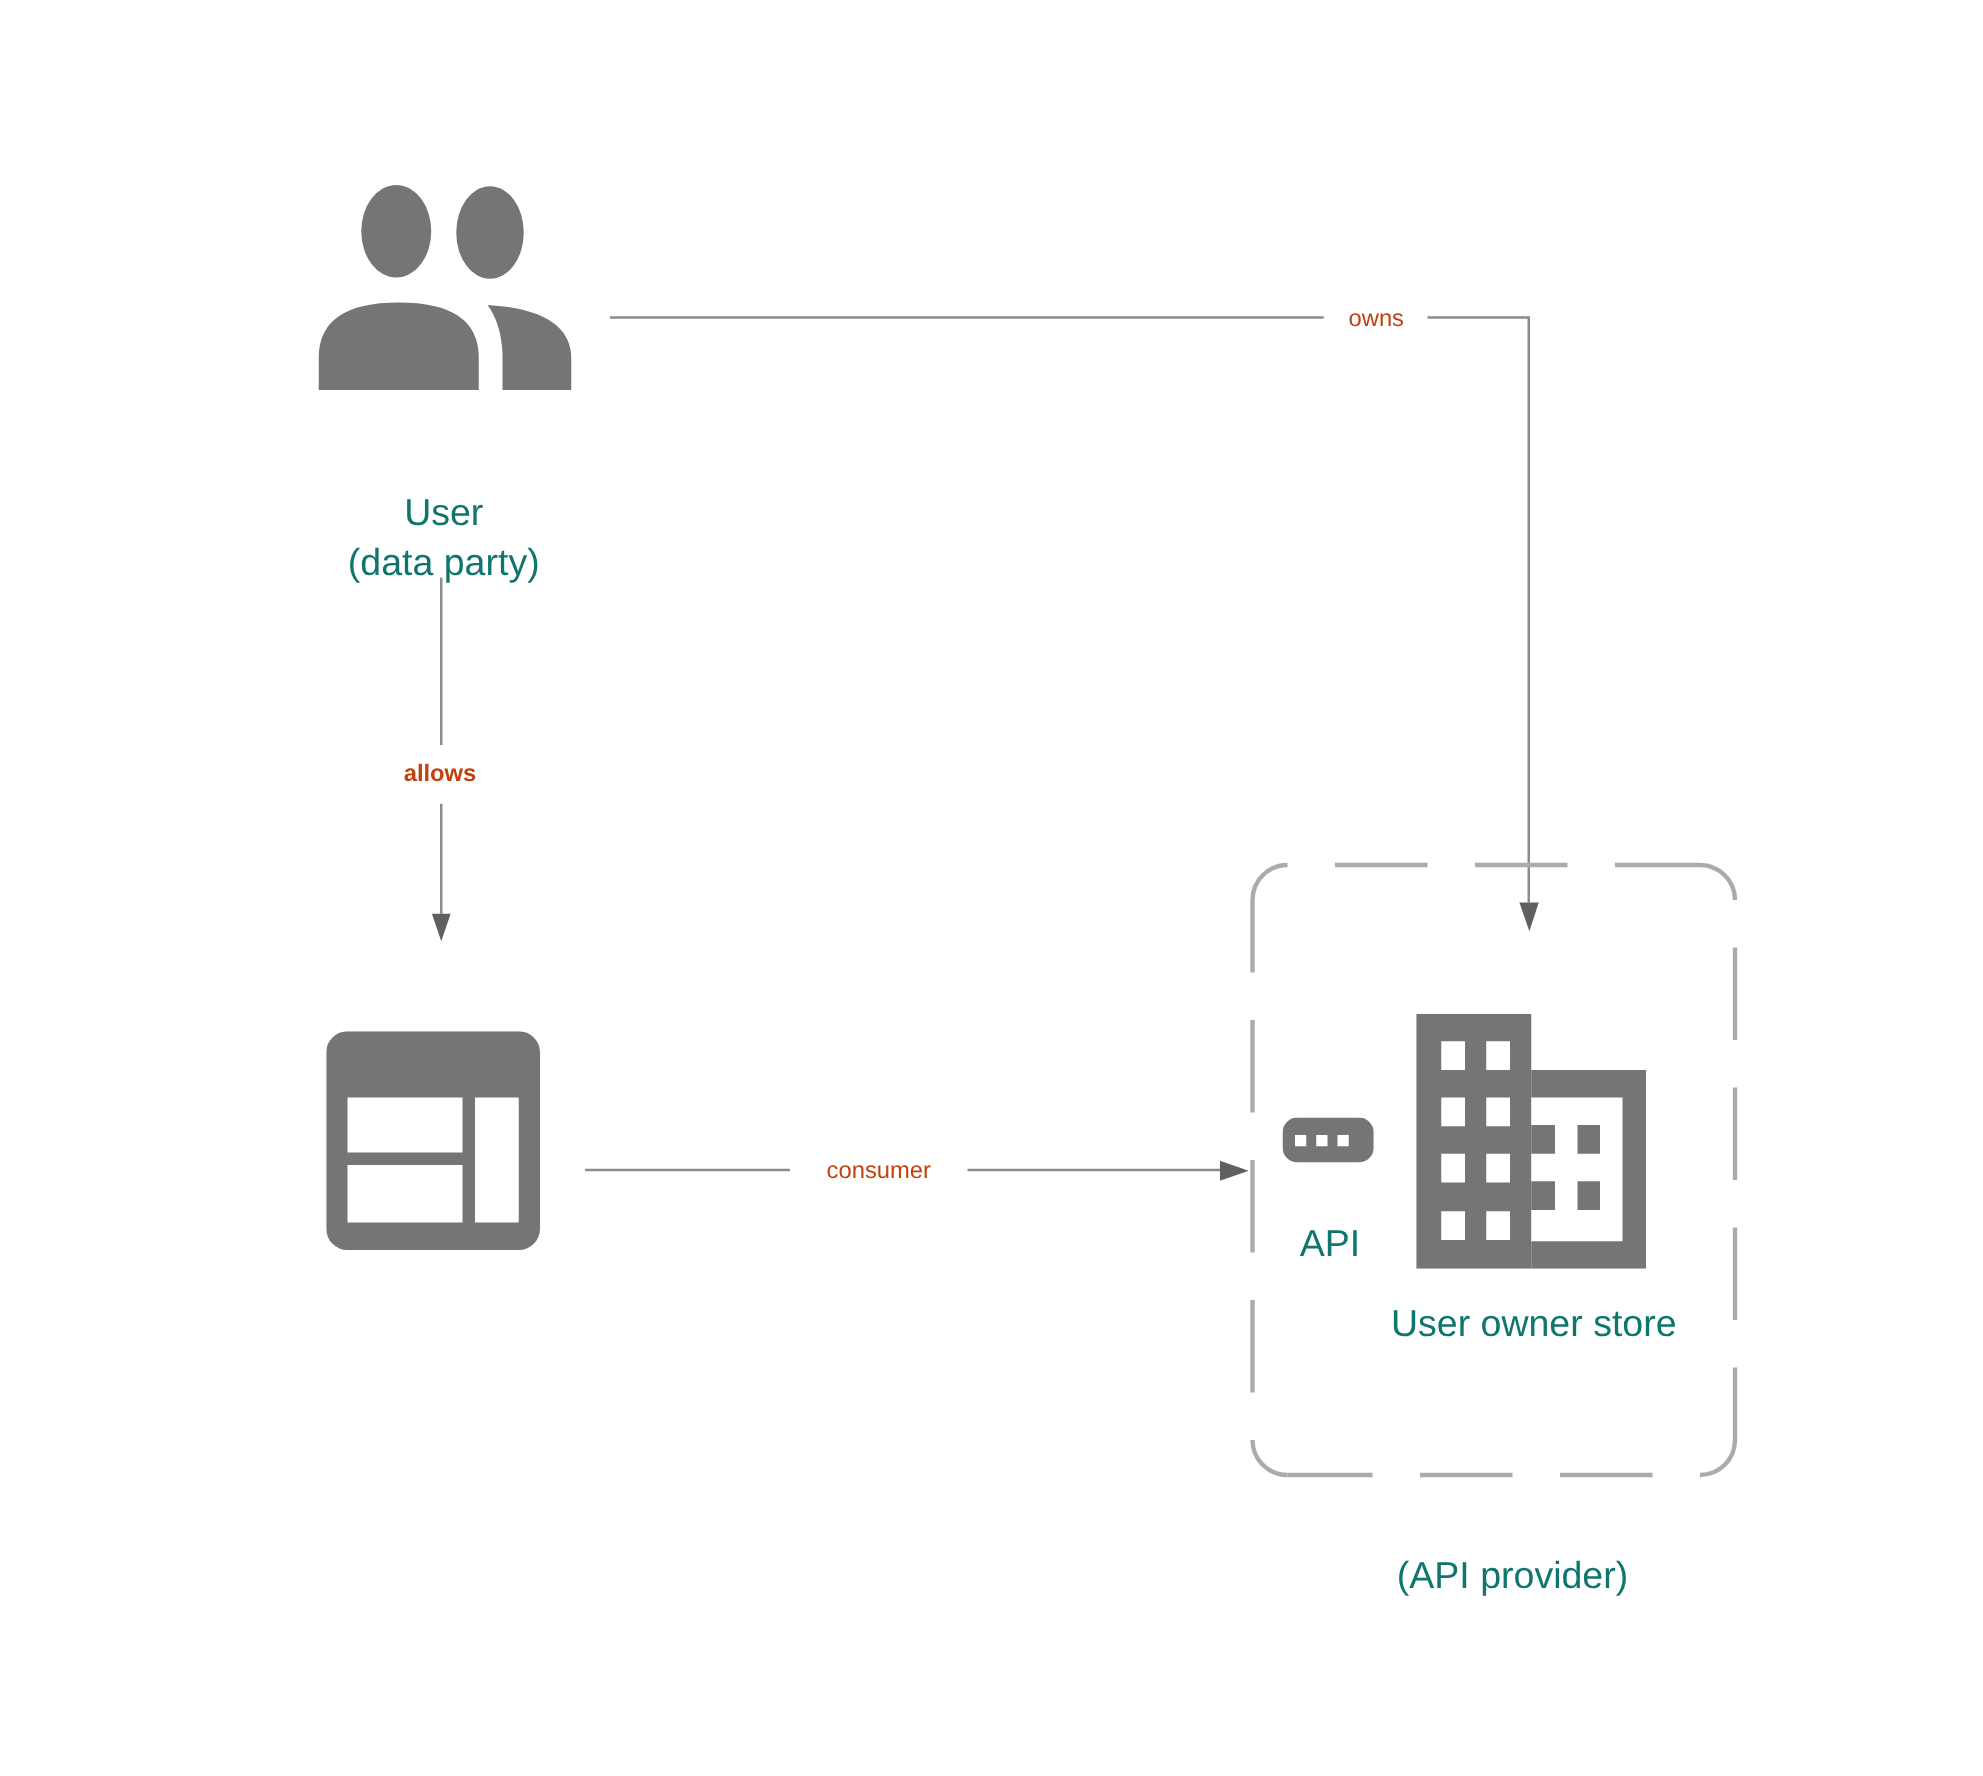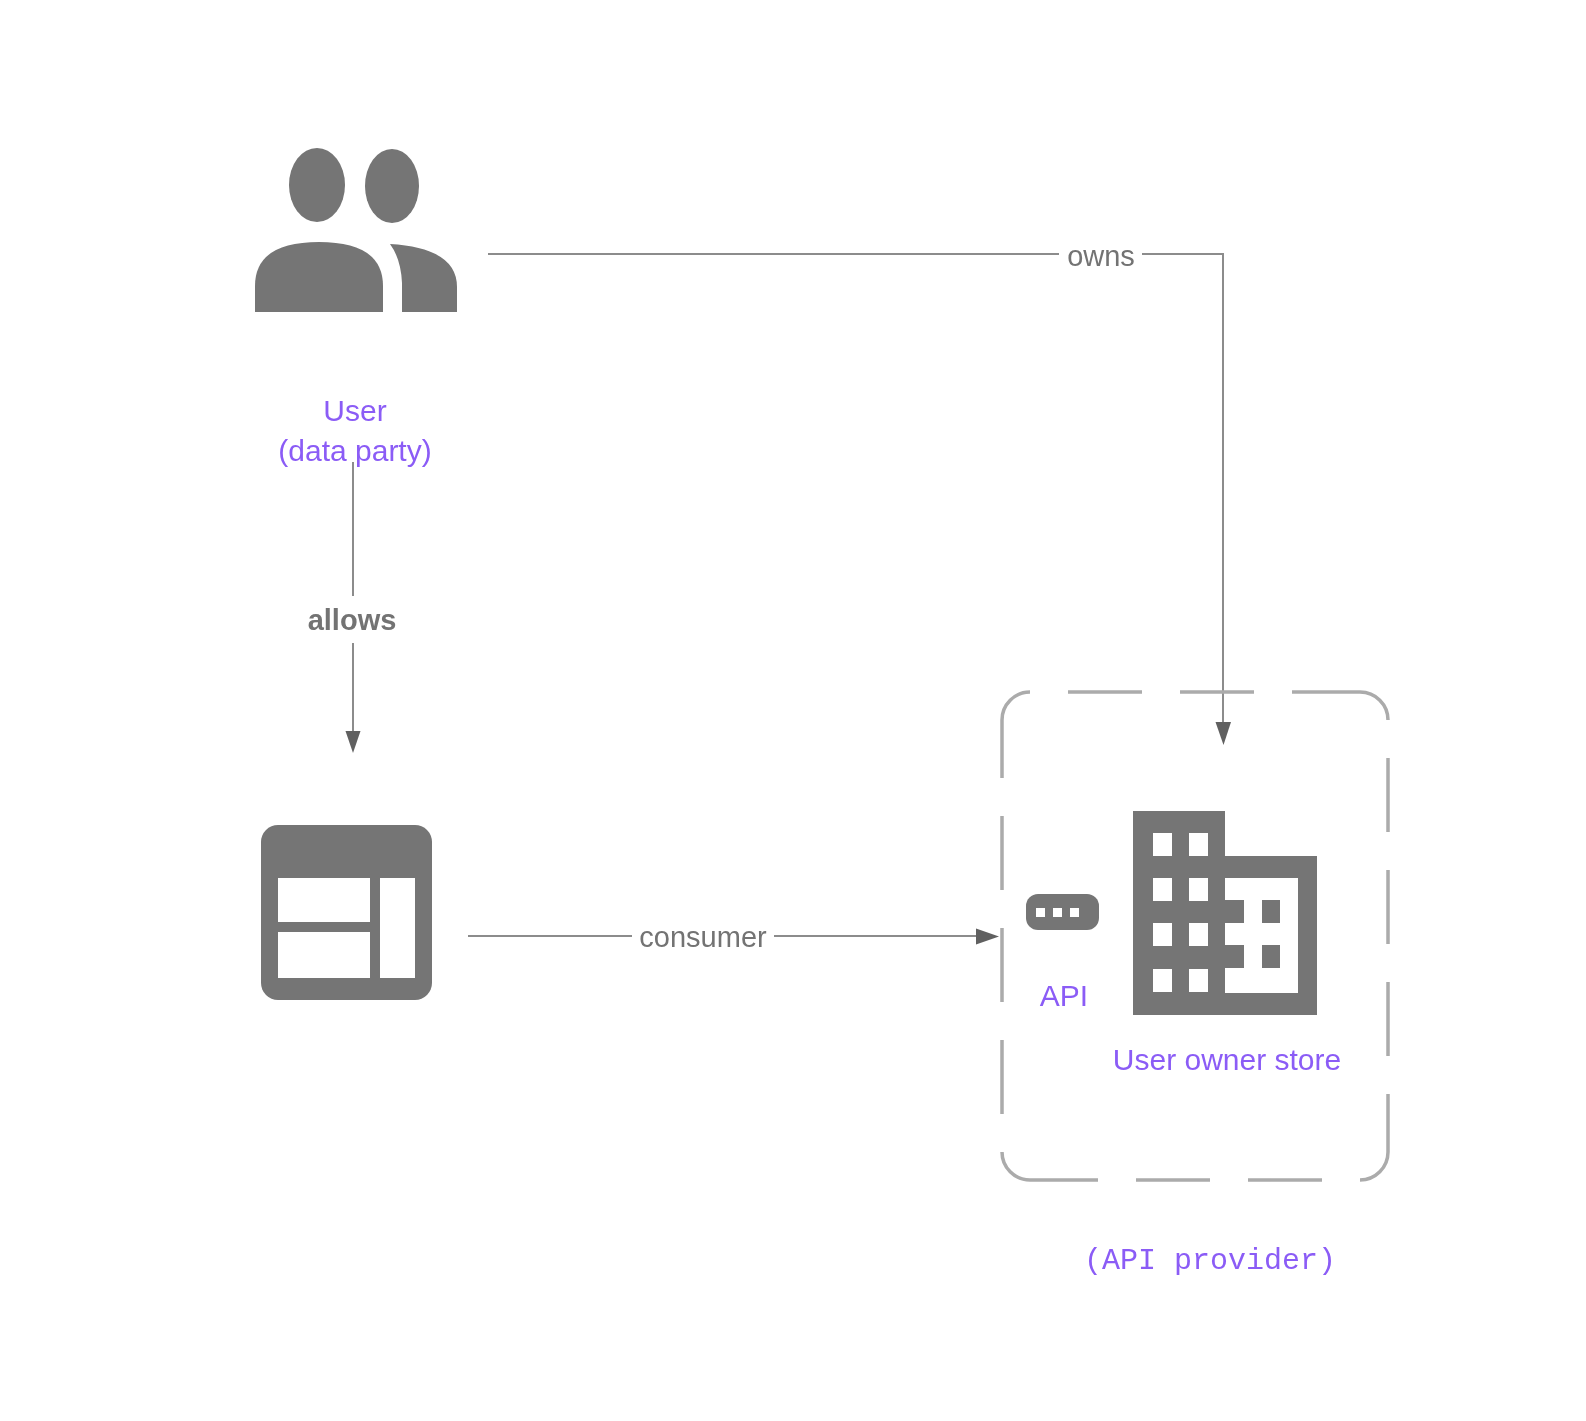--- a/index.html
+++ b/index.html
@@ -23,28 +23,28 @@
 
   .icon-fill { fill: #757575; }
   .icon-cut  { fill: #ffffff; }
 
   .node-label {
     position: absolute;
     transform: translateX(-50%);
     text-align: center;
     font-size: 30px;
     line-height: 40px;
-    color: #8b5cf6;
+    color: #0f766e;
     white-space: nowrap;
   }
   .edge-label {
     position: absolute;
     transform: translate(-50%, -50%);
-    font-size: 29px;
-    color: #737373;
+    font-size: 19px;
+    color: #c2410c;
     background: #ffffff;
     padding: 0 6px;
     white-space: nowrap;
   }
 </style>
 </head>
 <body>
 
 <div id="canvas">
 
@@ -122,21 +122,21 @@
   <div class="node-label" style="left:355px; top:391px;">
     <div>User</div>
     <div>(data party)</div>
   </div>
 
 
   <div class="node-label" style="left:1064px; top:976px;text-align:right;">API</div>
 
   <div class="node-label" style="left:1227px; top:1040px;">User owner store</div>
 
-  <div class="node-label" style="left:1210px; top:1241px;font-family:Liberation Mono, monospace;">(API provider)</div>
+  <div class="node-label" style="left:1210px; top:1241px;">(API provider)</div>
 
   <div class="edge-label" style="left:1101px; top:256px;">owns</div>
 
   <div class="edge-label" style="left:352px; top:620px;font-weight:bold;">allows</div>
 
   <div class="edge-label" style="left:703px; top:937px;">consumer</div>
 
 </div>
 
 </body></html>

